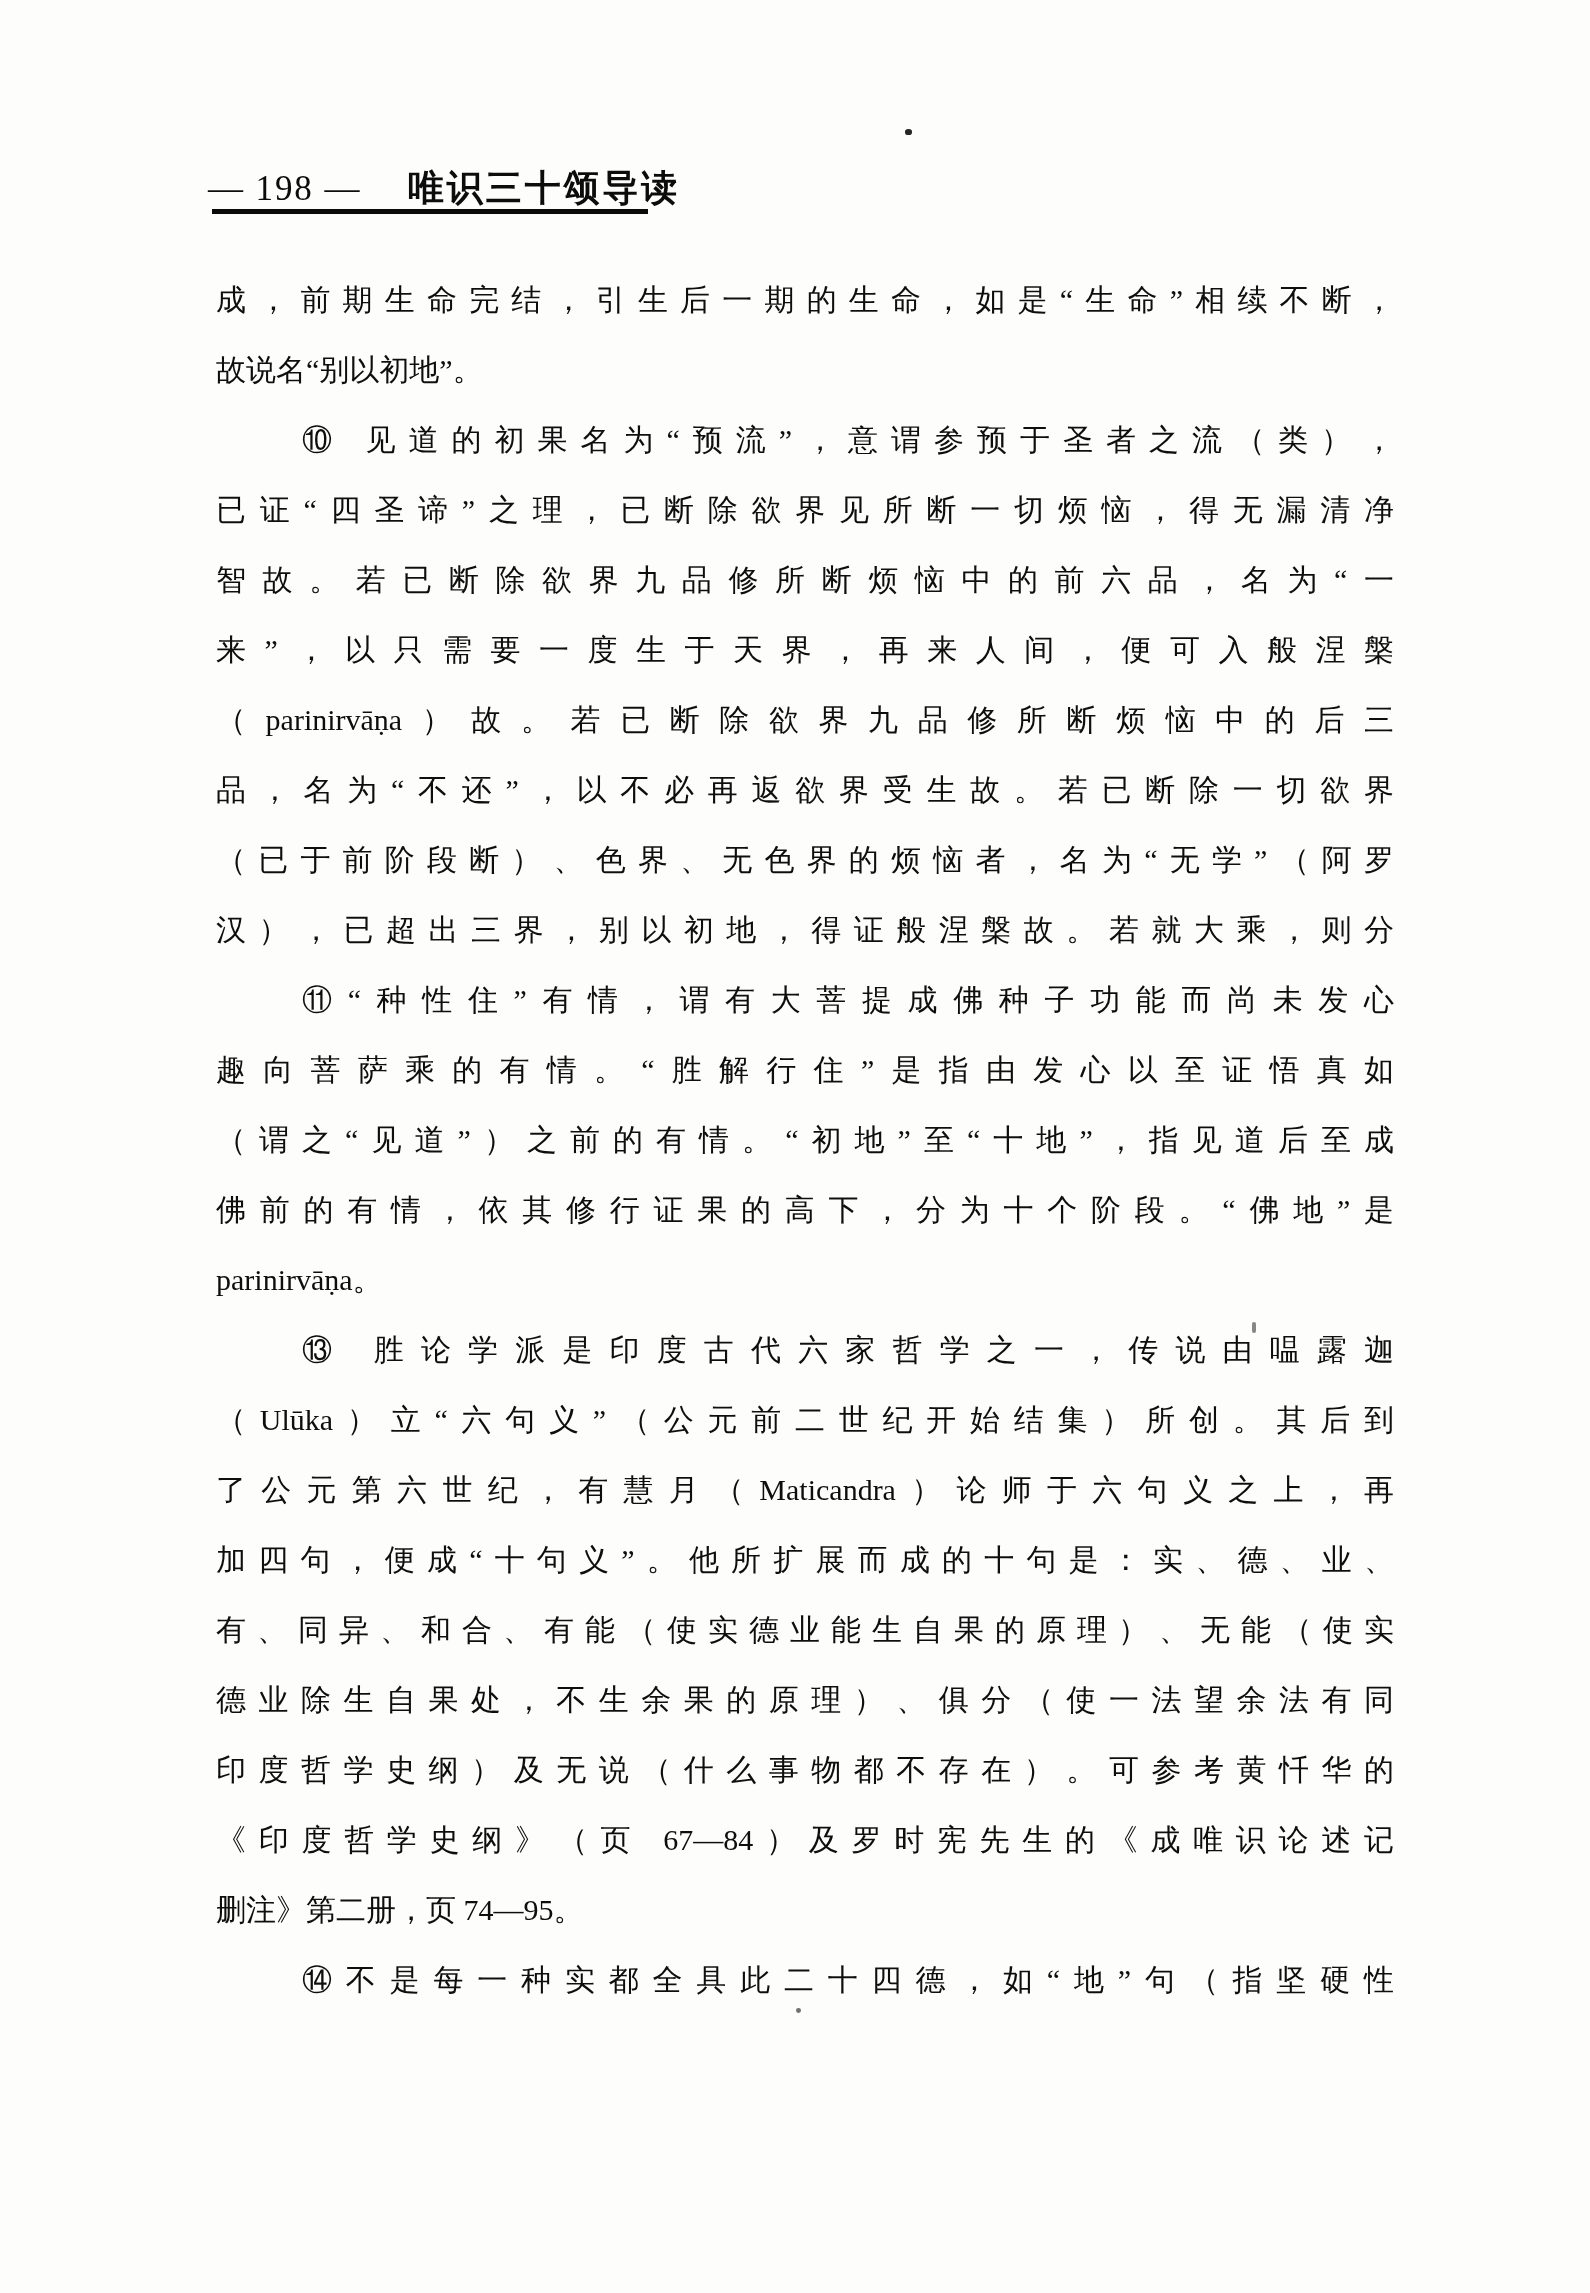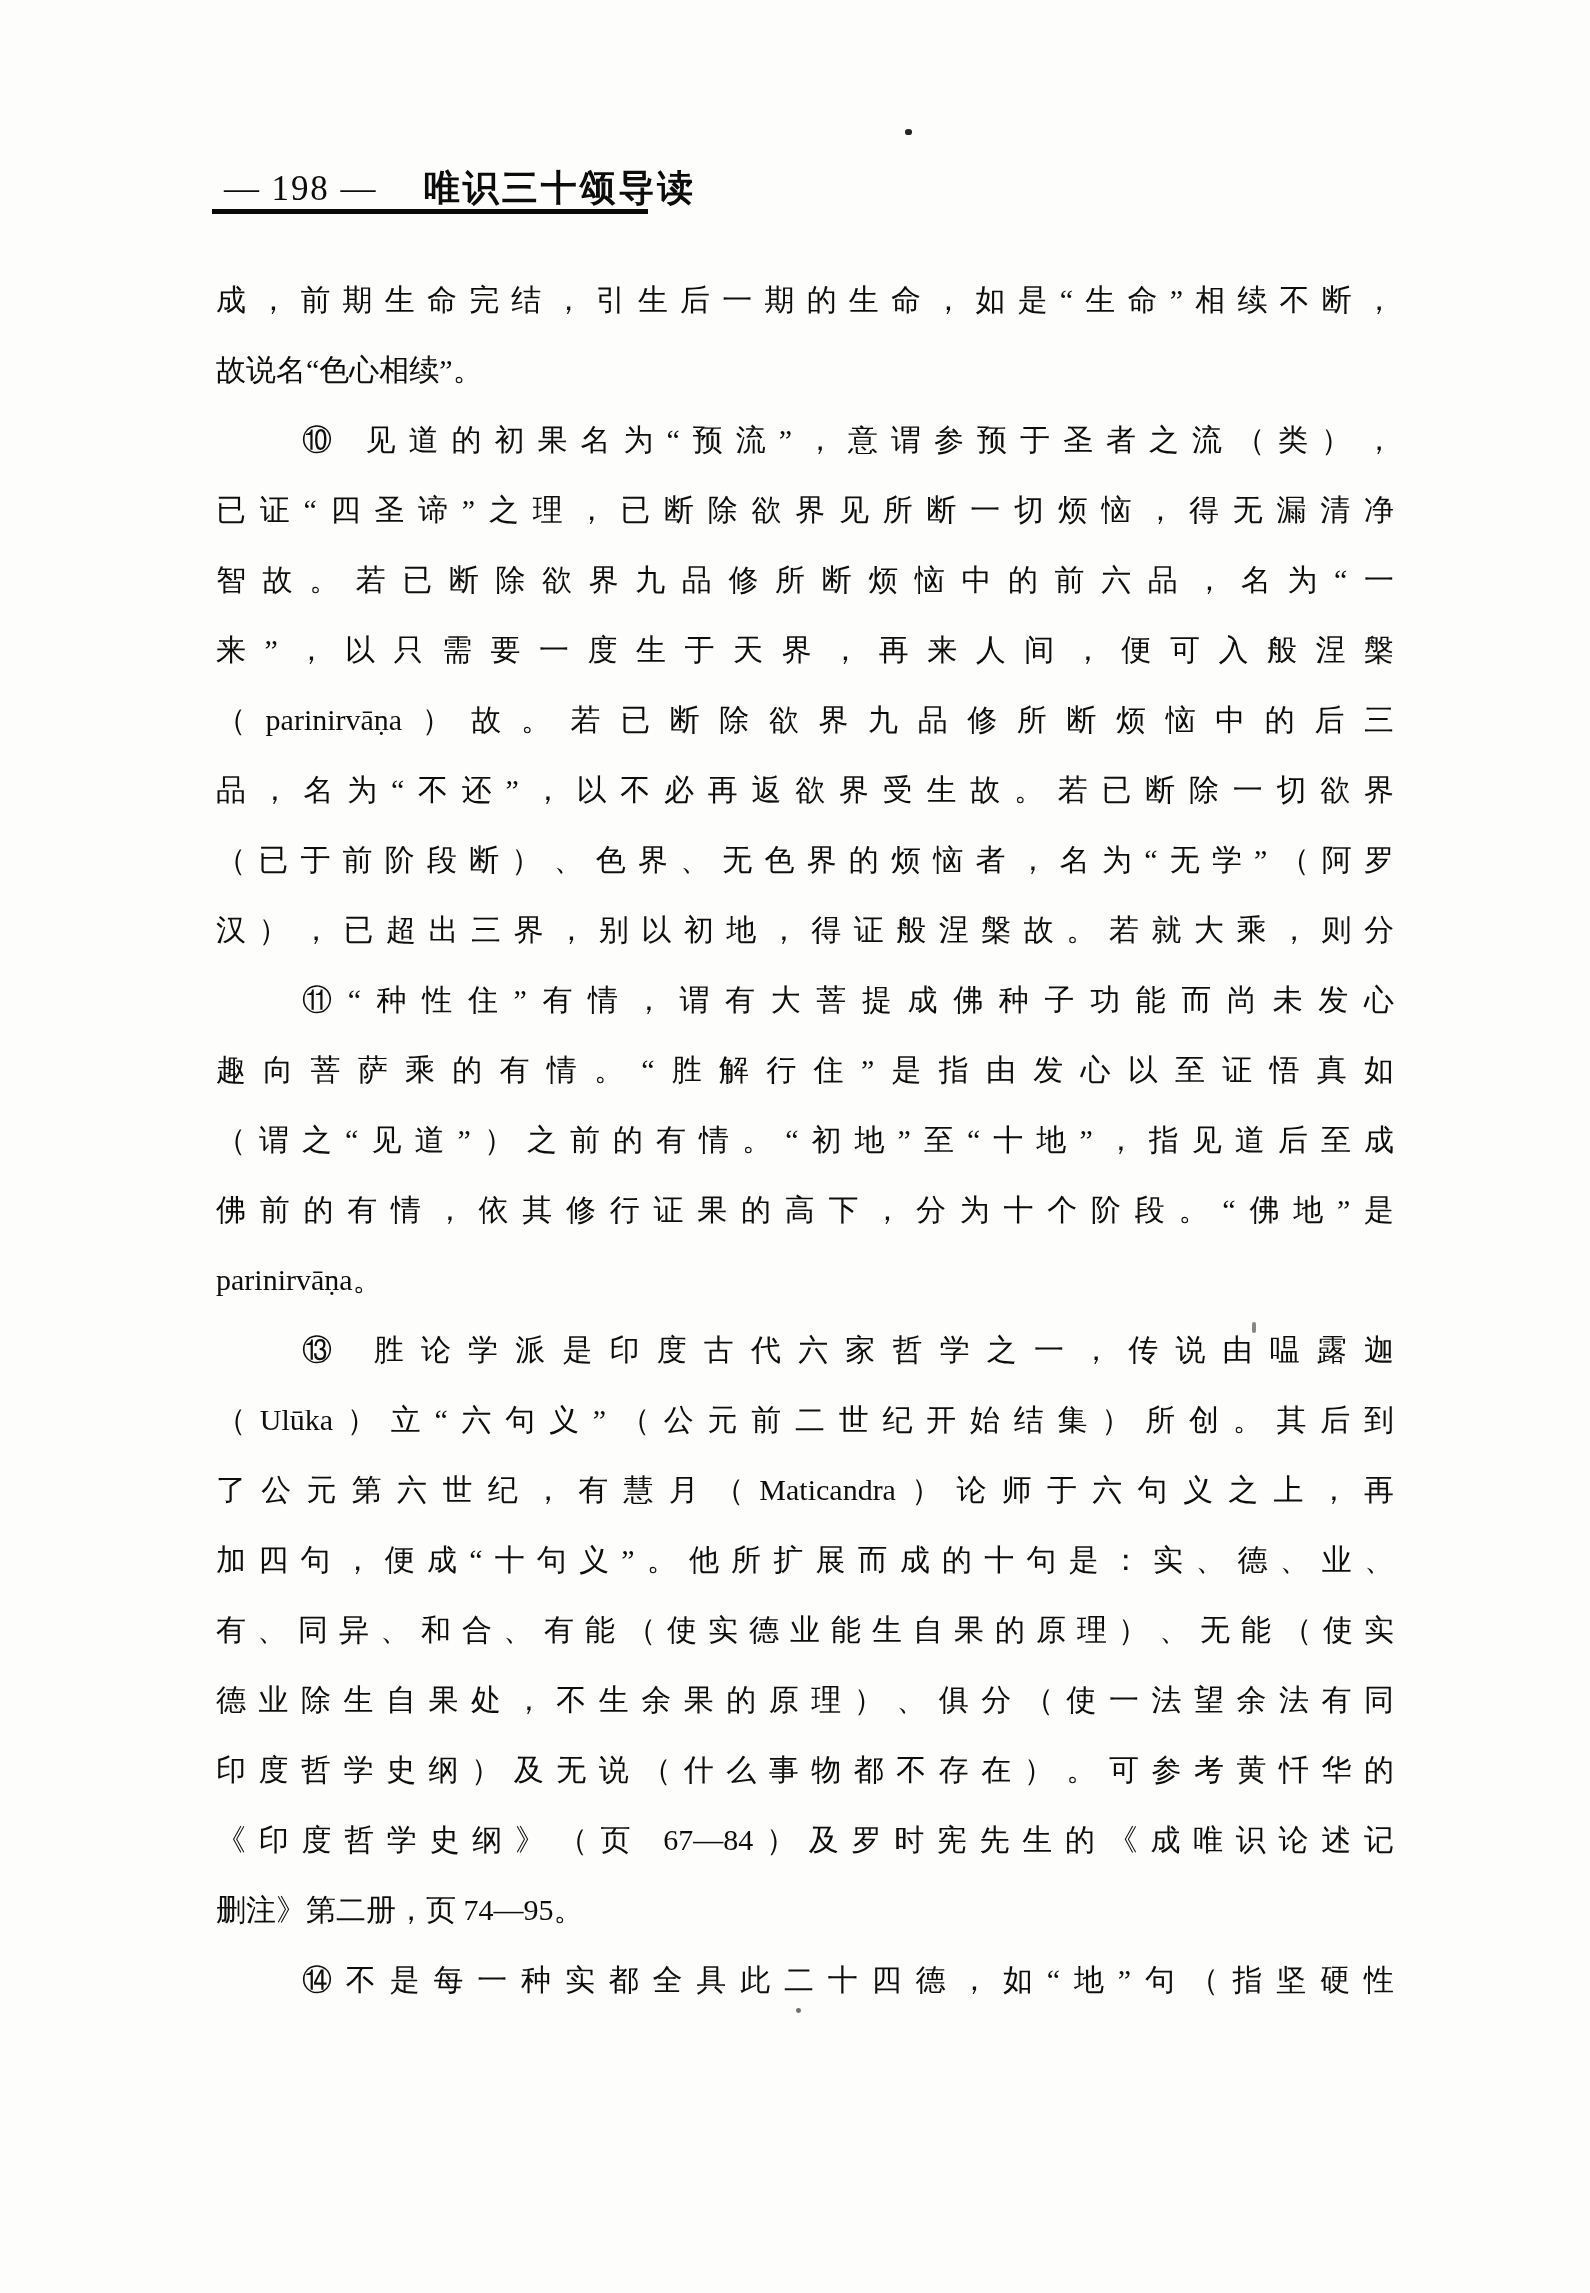--- a/index.html
+++ b/index.html
@@ -7,21 +7,21 @@
     width:1591px;height:2293px;
     background:#ffffff;
     font-family:"Liberation Serif","DejaVu Serif",serif;
     position:relative;
   }
   .page{
     position:absolute;left:0;top:0;width:1591px;height:2293px;
     background:#fdfdfc;color:#101010;overflow:hidden;
   }
   .header{
-    position:absolute;left:224px;top:164px;
+    position:absolute;left:208px;top:164px;
     font-size:35px;letter-spacing:1.9px;white-space:nowrap;color:#0c0c0c;text-align:center;
   }
   .header .title{
     margin-left:36px;letter-spacing:2.9px;font-weight:600;font-size:36px;
   }
   .header-rule{
     position:absolute;left:212px;top:209px;width:436px;height:4.8px;
     background:#0a0a0a;
   }
   .textblock{
@@ -50,21 +50,21 @@
 
   <div class="header">
     <span>— 198 —</span>
     <span class="title">唯识三十颂导读</span>
   </div>
 
   <div class="header-rule"></div>
 
   <div class="textblock">
       <div class="line fill">成，前期生命完结，引生后一期的生命，如是“生命”相续不断，</div>
-      <div class="line">故说名“色心相续”。</div>
+      <div class="line">故说名“别以初地”。</div>
       <div class="line fill indent">⑩ 见道的初果名为“预流”，意谓参预于圣者之流（类），</div>
       <div class="line fill">已证“四圣谛”之理，已断除欲界见所断一切烦恼，得无漏清净</div>
       <div class="line fill">智故。若已断除欲界九品修所断烦恼中的前六品，名为“一</div>
       <div class="line fill">来”，以只需要一度生于天界，再来人间，便可入般涅槃</div>
       <div class="line fill">（parinirvāṇa）故。若已断除欲界九品修所断烦恼中的后三</div>
       <div class="line fill">品，名为“不还”，以不必再返欲界受生故。若已断除一切欲界</div>
       <div class="line fill">（已于前阶段断）、色界、无色界的烦恼者，名为“无学”（阿罗</div>
       <div class="line fill">汉），已超出三界，别以初地，得证般涅槃故。若就大乘，则分</div>
       <div class="line fill indent">⑪“种性住”有情，谓有大菩提成佛种子功能而尚未发心</div>
       <div class="line fill">趣向菩萨乘的有情。“胜解行住”是指由发心以至证悟真如</div>

